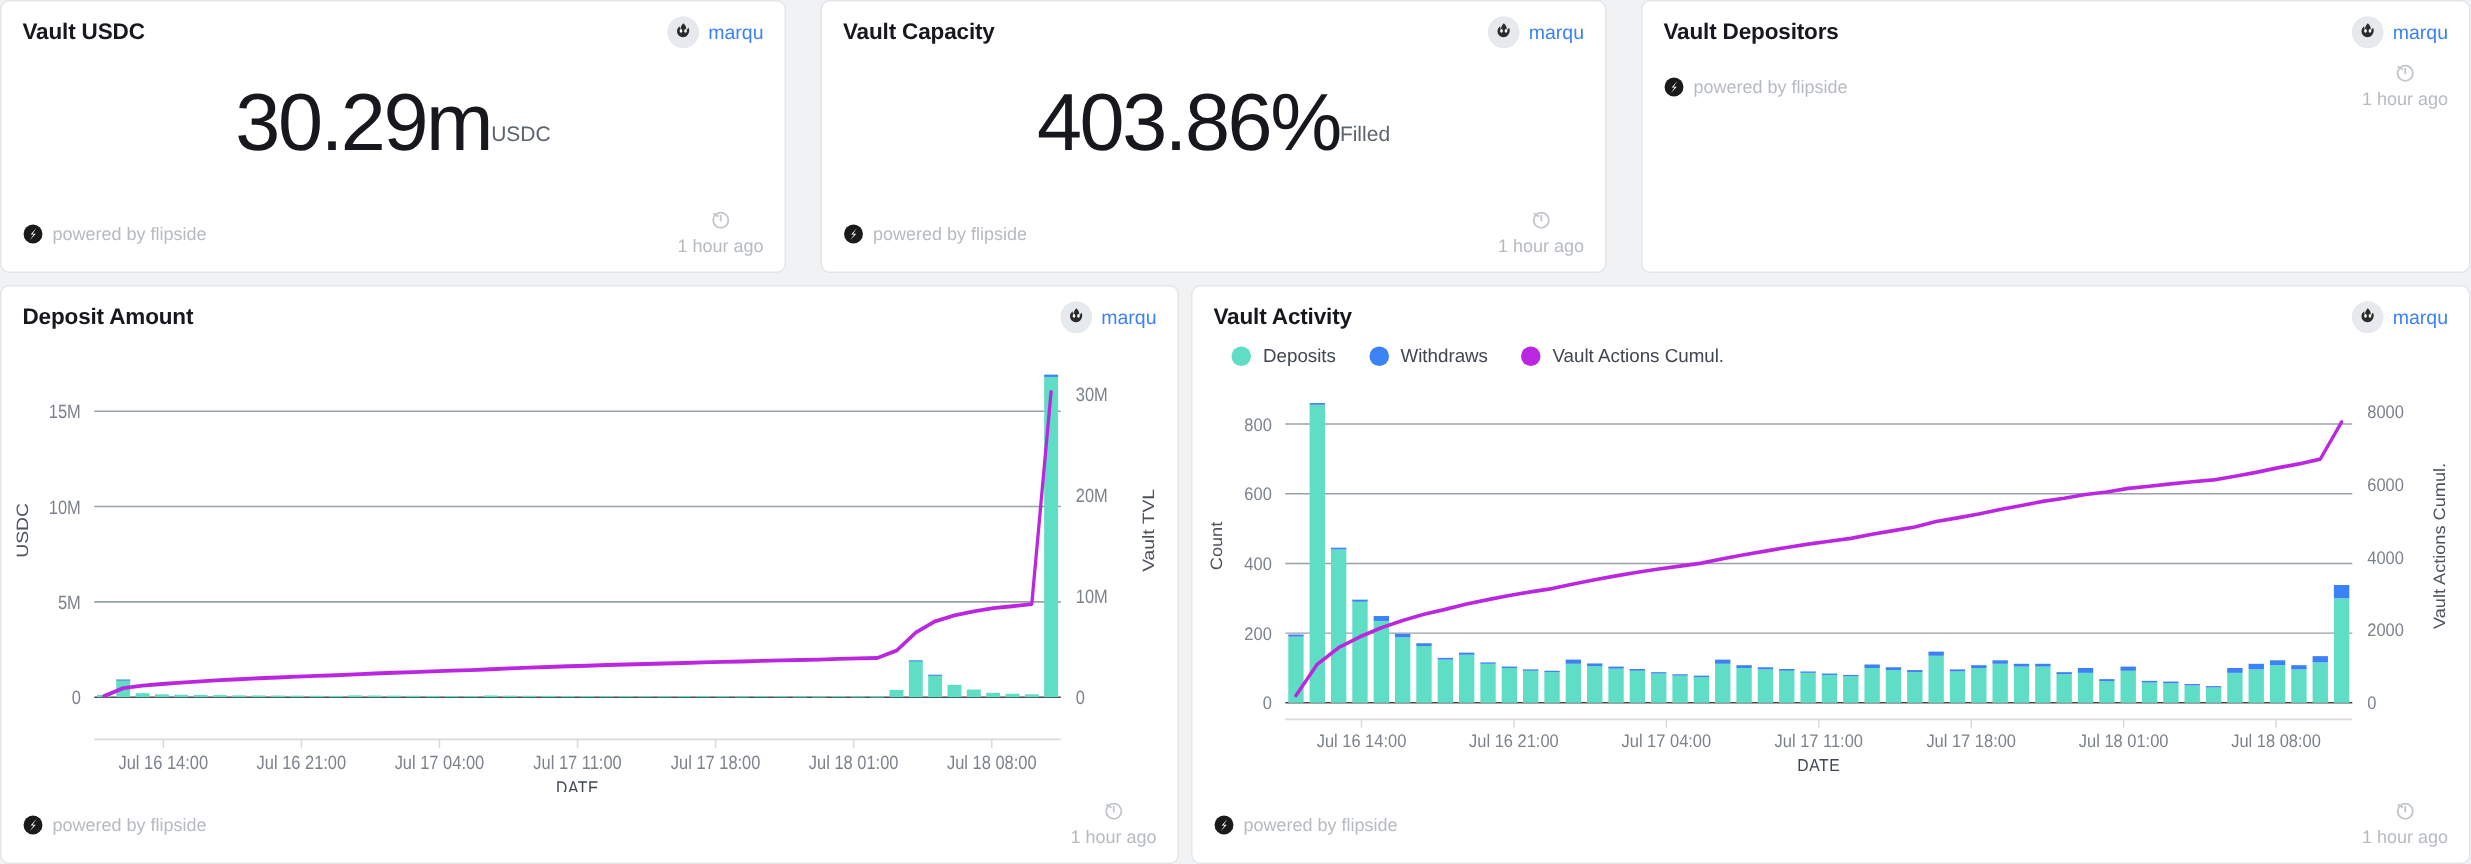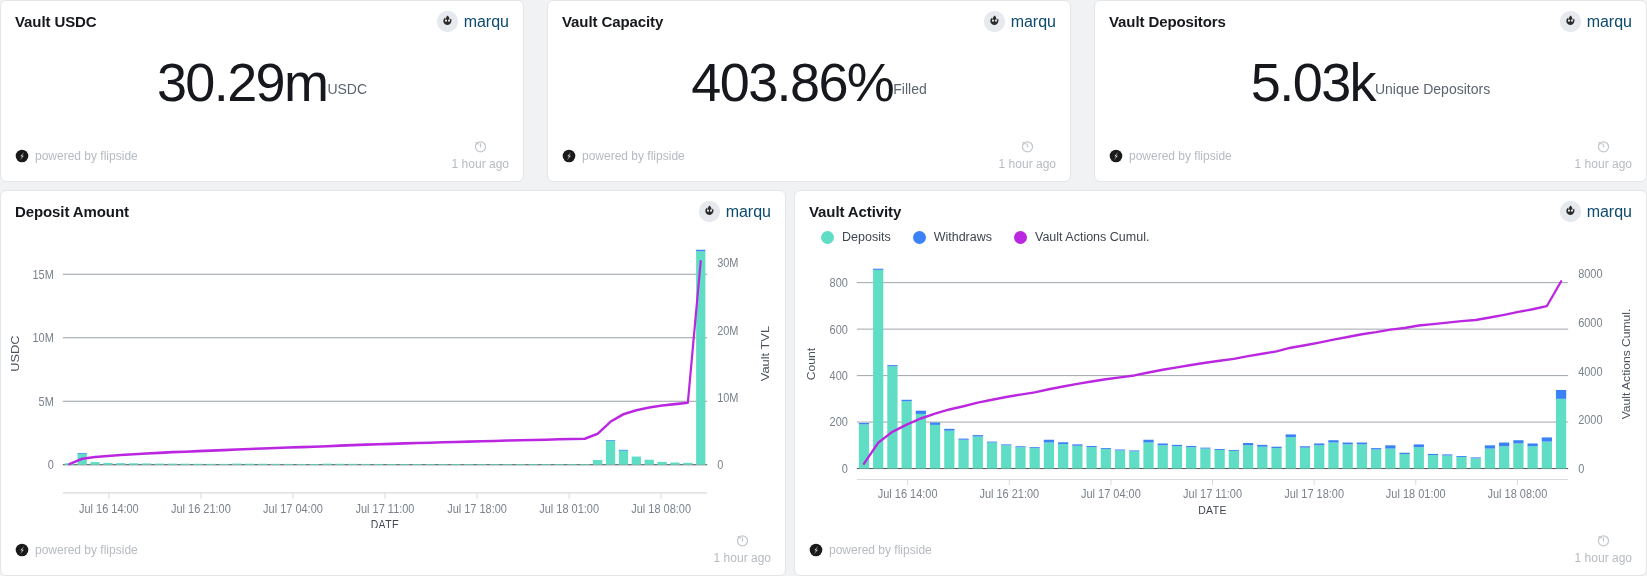--- a/index.html
+++ b/index.html
@@ -24,21 +24,21 @@
     display: flex; flex-direction: column;
     overflow: hidden;
   }
 
   .card-head {
     display: flex; align-items: center; justify-content: space-between;
     padding: 10px 14px 4px 14px;
   }
   .card-title { font-size: 15px; font-weight: 700; letter-spacing: -0.1px; color: #16181d; }
   .owner { display: flex; align-items: center; gap: 6px; }
-  .owner-name { font-size: 16px; color: #0c4a6e; text-align: center; }
+  .owner-name { font-size: 13px; color: #3b82f6; text-align: center; }
   .avatar {
     width: 21px; height: 21px; border-radius: 50%;
     background: #dfe3e8; display: flex; align-items: center; justify-content: center;
     font-size: 12px; line-height: 1; overflow: hidden;
   }
 
   
   .kpi-body { flex: 1; display: flex; flex-direction: row; align-items: center; justify-content: center; padding-bottom: 6px;}
   .kpi-value { font-size: 54px; font-weight: 400; letter-spacing: -1.6px; line-height: 1.05; color: #16181d; }
   .kpi-label { font-size: 14px; color: #5b6470; margin-top: 13px; }
@@ -167,24 +167,20 @@
           <span class="avatar">
             <svg width="21" height="21" viewBox="0 0 21 21">
                 <circle cx="10.5" cy="10.5" r="10.5" fill="#e6e9ed"></circle>
                 <path d="M10.5 4.5c1.6 1.2 2.2 3 2 4.6.7-.4 1.2-1 1.5-1.7.8 1.6.6 3.6-.6 5-1.2 1.5-3.3 1.9-5 1-1.7-.9-2.5-2.9-1.9-4.7.3-.9.9-1.7 1.7-2.2-.1.8 0 1.5.4 2.1.2-1.7 1-3.2 1.9-4.1z" fill="#2b2b2b"></path>
                 <ellipse cx="9" cy="9.6" rx=".9" ry="1.2" fill="#fff"></ellipse>
                 <ellipse cx="12" cy="9.6" rx=".9" ry="1.2" fill="#fff"></ellipse>
               </svg>
           </span>
           <span class="owner-name">marqu</span>
         </span>
-      </div>
-      <div class="kpi-body">
-        <div class="kpi-value">5.03k</div>
-        <div class="kpi-label">Unique Depositors</div>
       </div>
       <div class="card-foot">
         <span class="foot-left">
           <span>
               <svg class="flip-ico" viewBox="0 0 16 16">
                 <circle cx="8" cy="8" r="7.2" fill="#1a1a1a"></circle>
                 <path d="M10.6 3.4 6.2 8.3h2.3l-3 4.5 4.6-5h-2.4z" fill="#fff"></path>
               </svg>
             </span>
           <span>powered by flipside</span>

